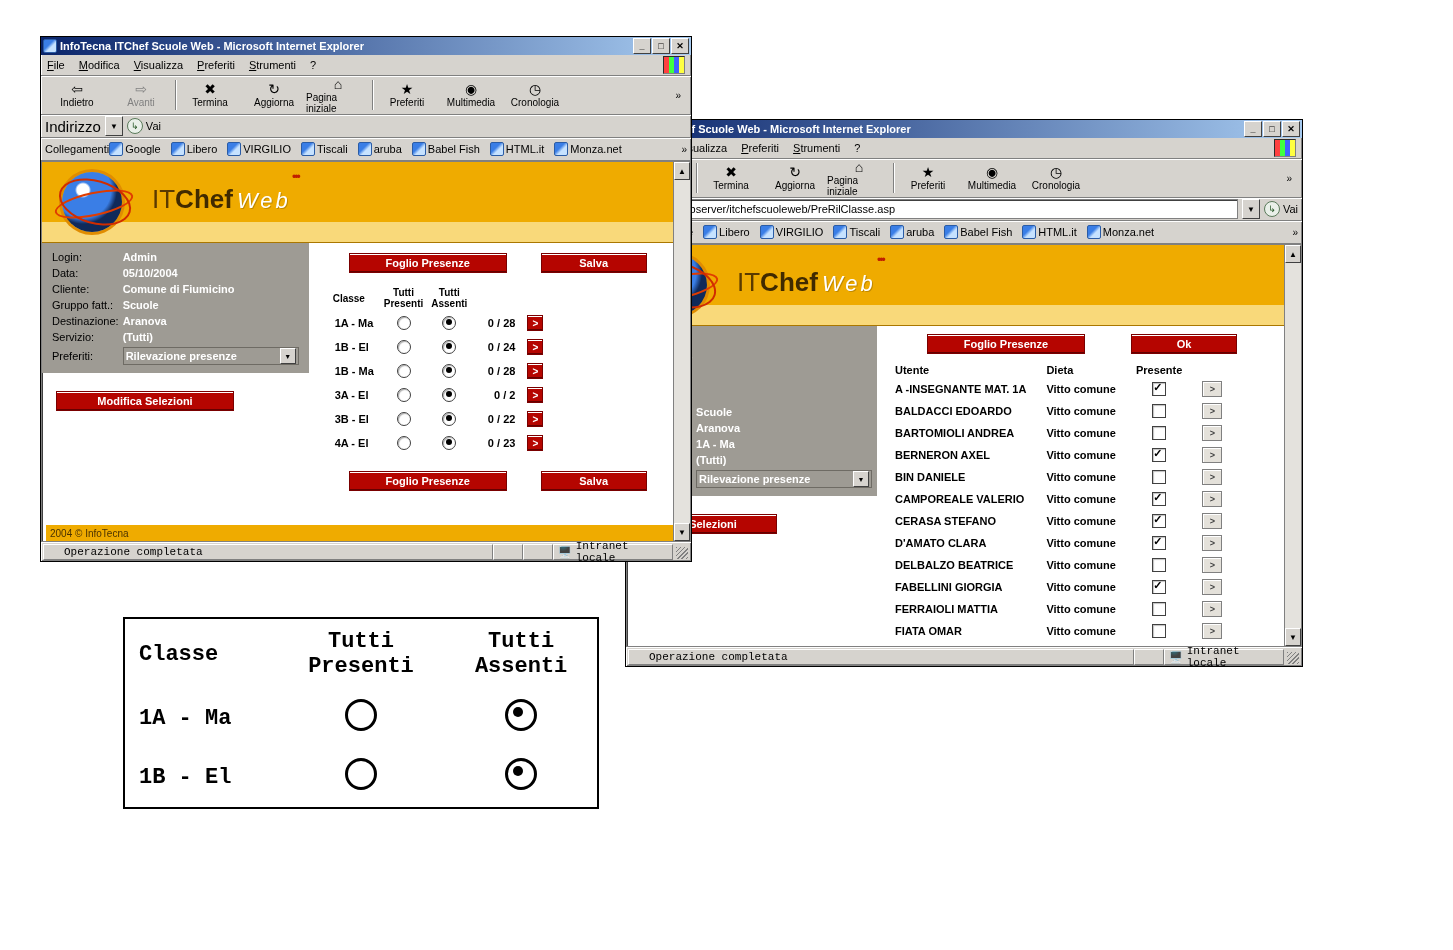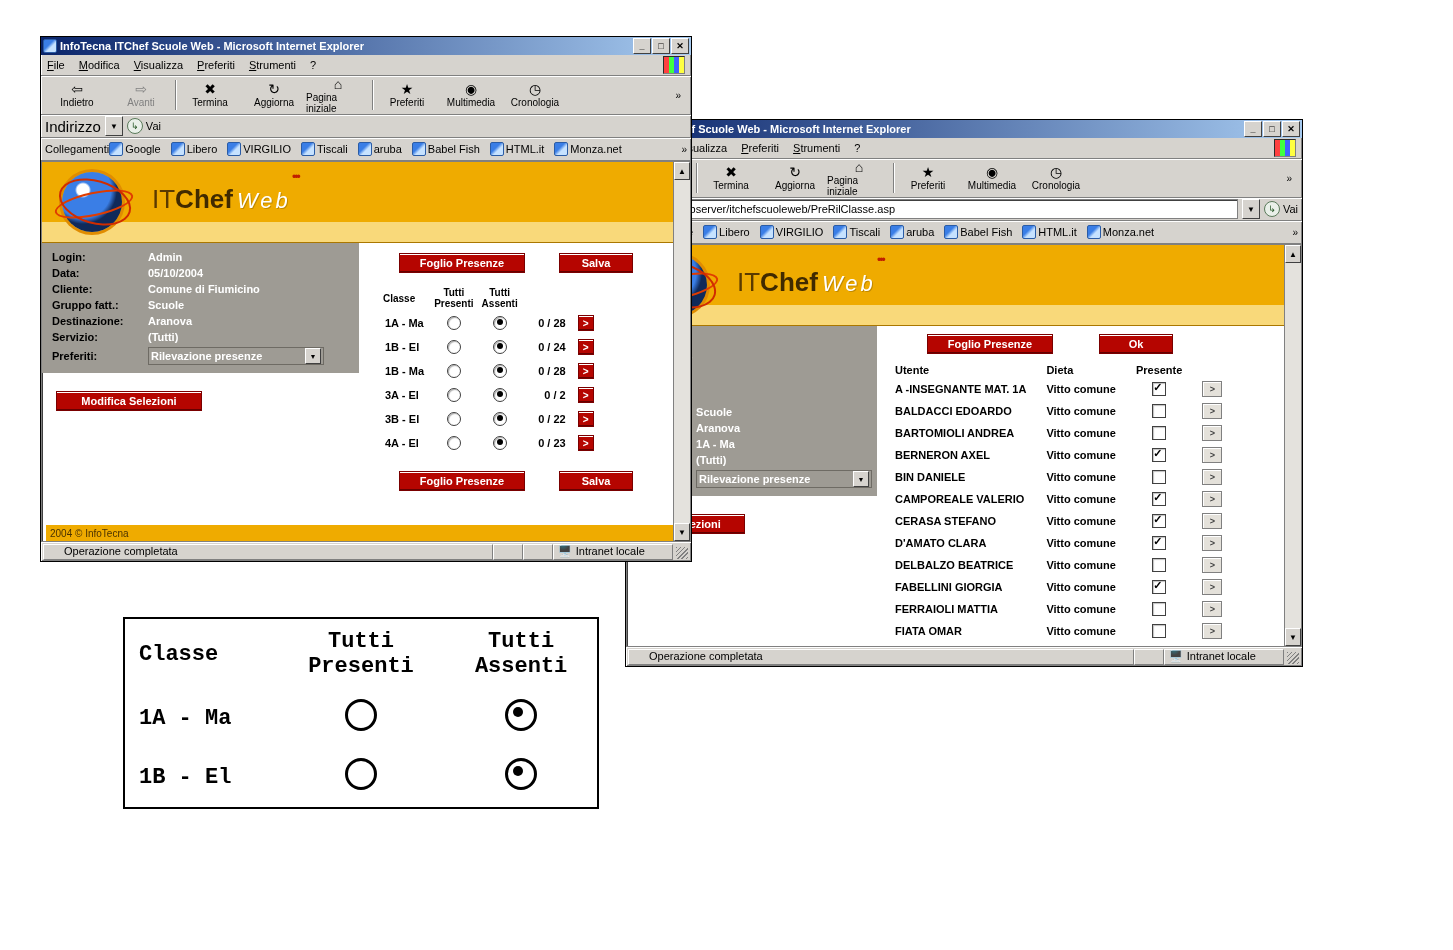--- a/index.html
+++ b/index.html
@@ -141,21 +141,21 @@
     width:16px;background:#d6d3ce;border-left:1px solid #808080;
     display:flex;flex-direction:column;
   }
   .v-scroll .up,.v-scroll .dn{height:16px;background:var(--win-bg);border:1px solid #fff;border-right-color:#404040;border-bottom-color:#404040;display:flex;align-items:center;justify-content:center;font-size:8px;}
   .v-scroll .track{flex:1;background:#e4e2dd;}
 
   .statusbar {
     height:18px;display:flex;align-items:center;border-top:1px solid #fff;
     font-size:11px;padding:0 2px;gap:0;
   }
-  .statusbar .cell{border:1px solid #808080;border-top-color:#fff;border-left-color:#fff;height:16px;display:flex;padding:0 4px;box-sizing:border-box;}
+  .statusbar .cell{border:1px solid #808080;border-top-color:#fff;border-left-color:#fff;height:16px;display:flex;align-items:center;padding:0 4px;box-sizing:border-box;font-family:Liberation Mono, monospace;}
   .statusbar .grip{width:16px;height:16px;position:relative;}
   .statusbar .grip::after{content:"";position:absolute;right:1px;bottom:1px;width:12px;height:12px;
     background:repeating-linear-gradient(135deg,#808080 0 1px,transparent 1px 3px);}
 
   
   .banner {
     height:80px;
     background:linear-gradient(180deg, var(--yellow) 0 60px, var(--light-yellow) 60px 80px);
     position:relative;
     border-bottom:1px solid #aa7700;
@@ -182,31 +182,31 @@
   .page-body{display:flex;height:calc(100% - 100px);}
   .sidebar {
     width:332px;padding:0;box-sizing:border-box;
   }
   .info-panel{
     background:var(--gray-panel);color:#fff;font-size:11px;
     padding:6px 8px;
   }
   .info-panel table{width:100%;border-collapse:collapse;}
   .info-panel td{padding:2px 2px;vertical-align:middle;}
-  .info-panel td.key{color:#000;font-weight:bold;width:92px;margin-top:44px;}
+  .info-panel td.key{color:#000;font-weight:normal;width:92px;margin-top:44px;}
   .info-panel td.val{color:#fff;font-weight:bold;}
   .info-panel .dd{
     display:inline-flex;align-items:center;background:var(--gray-panel);border:1px solid #6e6b64;width:170px;height:16px;
     padding:0 2px;color:#fff;font-weight:bold;font-size:11px;position:relative;
   }
   .info-panel .dd .arr{margin-left:auto;width:14px;height:14px;background:var(--win-bg);border:1px solid #fff;border-right-color:#404040;border-bottom-color:#404040;display:flex;align-items:center;justify-content:center;font-size:7px;color:#000;}
   .red-btn{
     background:var(--red-btn);color:#fff;font-weight:bold;font-size:11px;
     border:1px solid var(--red-btn-border);display:inline-flex;align-items:center;justify-content:center;
-    height:18px;padding:0 8px;box-shadow:0 1px 0 #fff inset, 0 -1px 0 #600 inset;
+    height:18px;padding:0 24px;box-shadow:0 1px 0 #fff inset, 0 -1px 0 #600 inset;
   }
   .red-btn.wide{width:128px;}
   .red-btn.small{height:14px;width:14px;padding:0;font-size:10px;}
   .mod-sel {margin:18px 0 0 14px;}
 
   .main-col {flex:1;padding:0 40px 0 20px;}
   .btn-row{display:flex;gap:34px;margin:10px 0 10px 20px;}
   .btn-row .red-btn{width:108px;}
   .btn-row .red-btn.salva{width:56px;}
 

